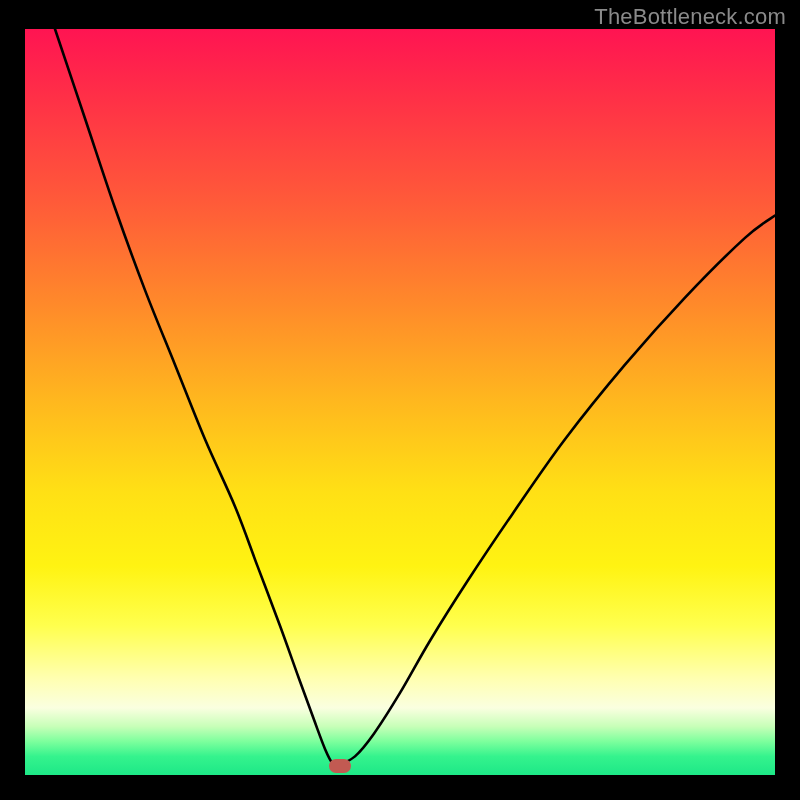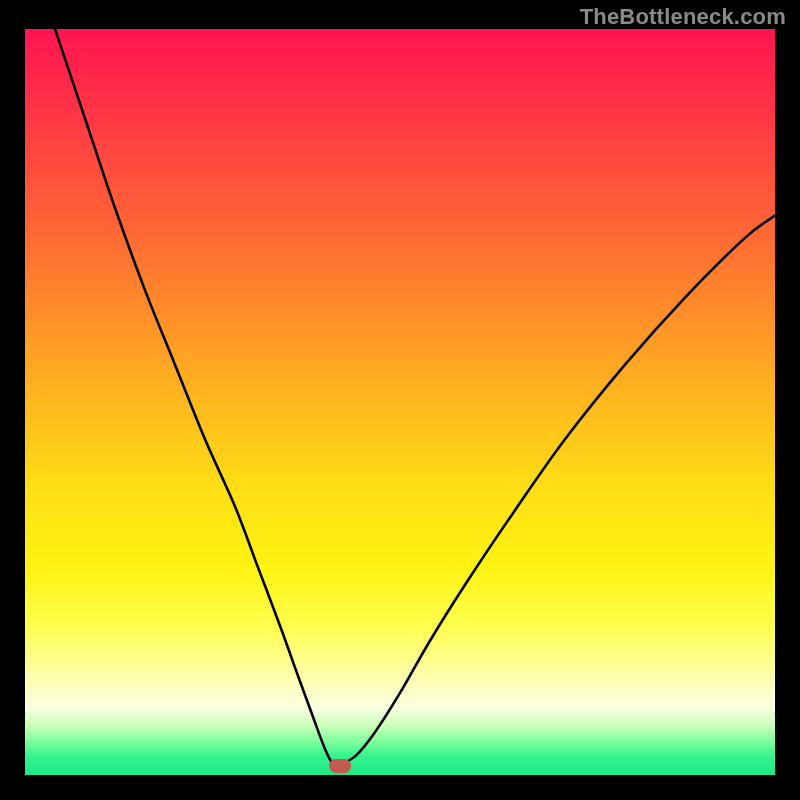--- a/index.html
+++ b/index.html
@@ -16,21 +16,21 @@
     width: 800px;
     height: 800px;
     background: #000;
   }
   .watermark {
     position: absolute;
     top: 4px;
     right: 14px;
     color: #8a8a8a;
     font-size: 22px;
-    font-weight: 700;
+    font-weight: 400;
     letter-spacing: 0.2px;
     z-index: 10;
     user-select: none;
   }
   .plot-area {
     position: absolute;
     left: 25px;
     top: 29px;
     width: 750px;
     height: 746px;

